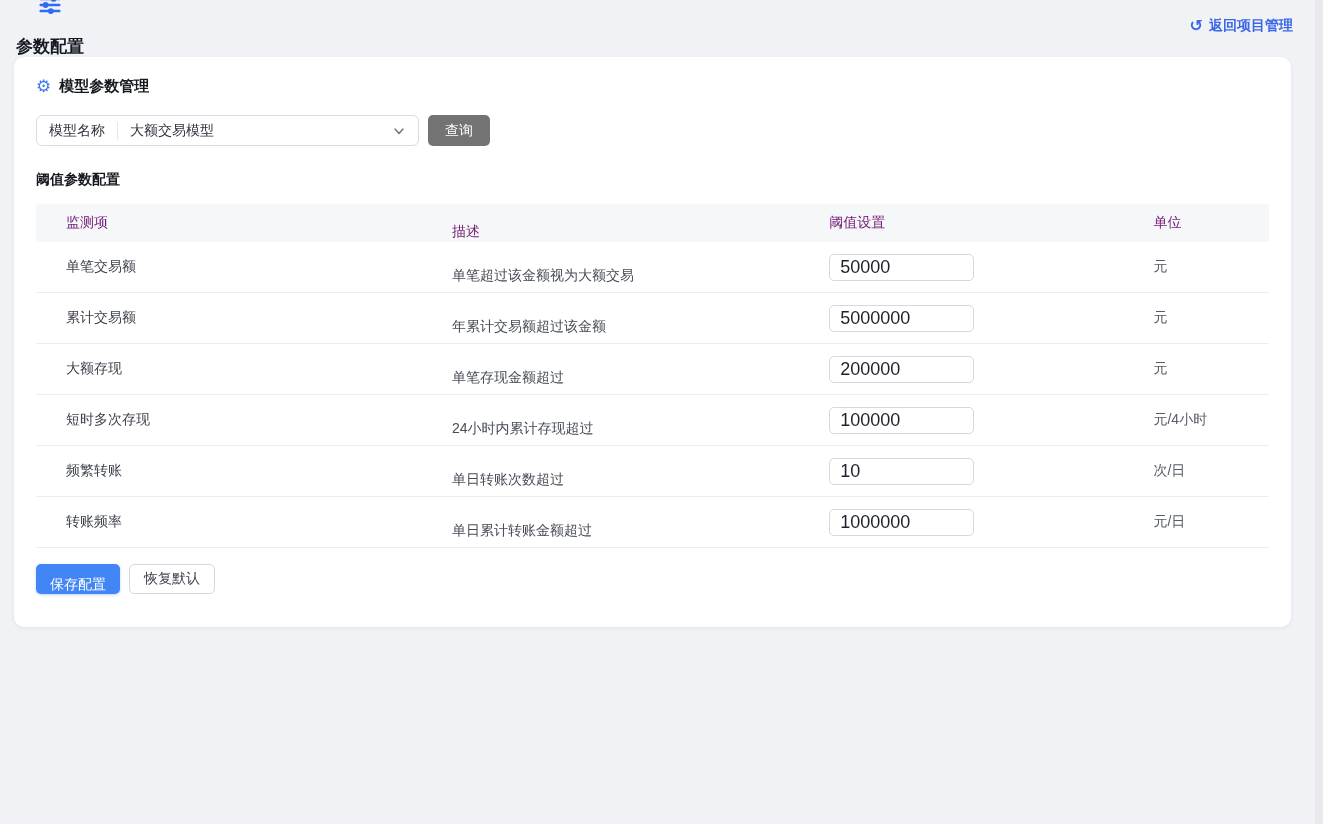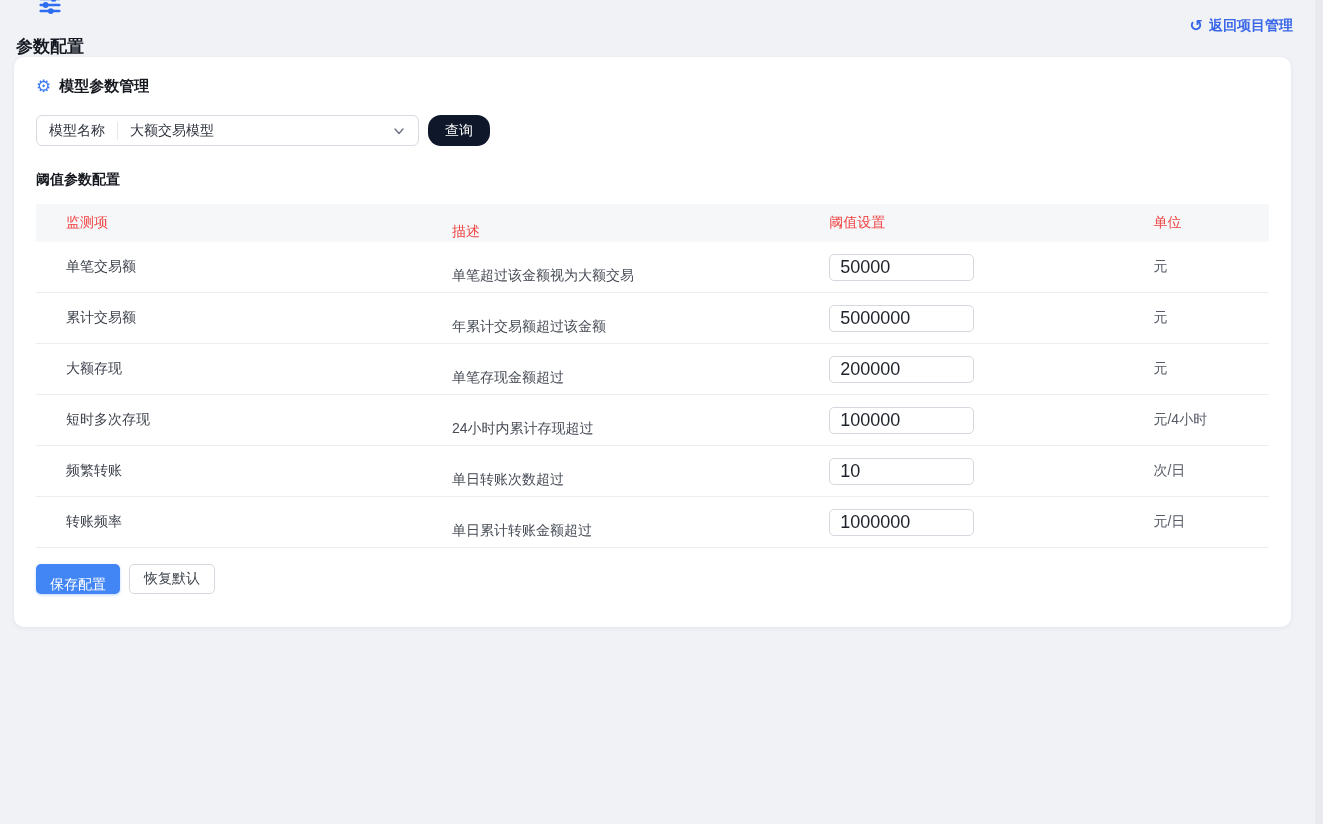--- a/index.html
+++ b/index.html
@@ -42,30 +42,30 @@
     width:383px; height:31px;
     border:1px solid #d8dbe2; border-radius:6px;
     display:flex; align-items:center; background:#fff; cursor:pointer;
   }
   .sel-label { padding:0 12px; color:#2e333d; white-space:nowrap; }
   .sel-divider { width:1px; height:18px; background:#e4e7ec; }
   .sel-value { flex:1; padding:0 12px; color:#2e333d; }
   .chevron-icon { margin-right:12px; display:flex; }
   .btn-primary {
     height:31px; padding:0 17px;
-    background:#0f172a; color:#fff;
-    border:none; border-radius:13px;
+    background:#737373; color:#fff;
+    border:none; border-radius:5px;
     font-size:14px; font-family:inherit; cursor:pointer;
   }
   
   .table-title { margin-top:25px; font-weight:bold; font-size:14px; color:#15181e; }
   .ptable { margin-top:15px; width:100%; }
   .thead {
     display:flex; align-items:center; height:38px;
-    background:#f6f7f8; color:#ef4444; border-radius:2px;
+    background:#f6f7f8; color:#701a75; border-radius:2px;
   }
   .trow {
     display:flex; align-items:center; height:51px;
     border-bottom:1px solid #ebedf0; background:#fff;
   }
   .cell { padding-left:30px; }
   .col-item  { width:31.3%; }
   .col-desc  { width:30.6%;margin-top:18px; }
   .col-value { width:26.3%; }
   .col-unit  { width:11.8%; }

